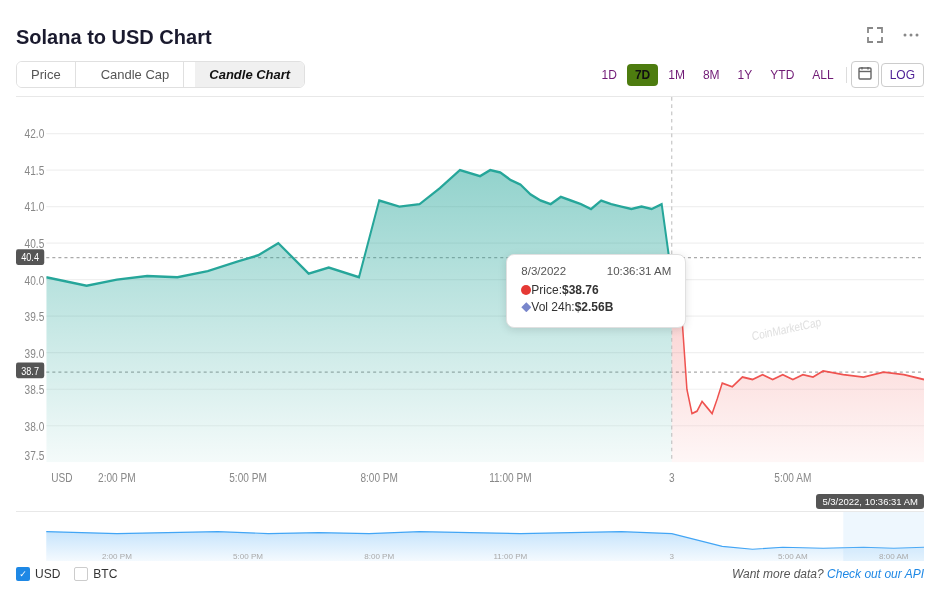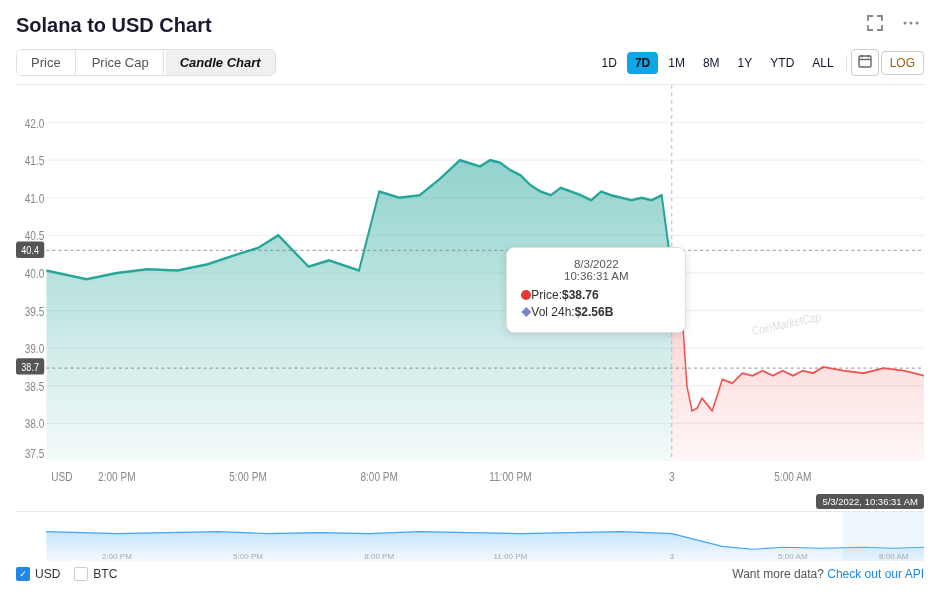--- a/index.html
+++ b/index.html
@@ -7,21 +7,21 @@
       font-family: -apple-system, BlinkMacSystemFont, 'Segoe UI', sans-serif;
       background: #fff;
       color: #333;
       width: 940px;
       height: 591px;
       overflow: hidden;
     }
     .container {
       width: 940px;
       height: 591px;
-      padding: 12px 16px 8px;
+      padding: 24px 16px 8px;
       display: flex;
       flex-direction: column;
     }
     .header {
       display: flex;
       justify-content: space-between;
       align-items: center;
       margin-bottom: 10px;
     }
     .title {
@@ -43,21 +43,21 @@
       padding: 2px 4px;
     }
     .tabs-and-controls {
       display: flex;
       justify-content: space-between;
       align-items: center;
       margin-bottom: 8px;
     }
     .tabs {
       display: flex;
-      gap: 2px;
+      gap: 11px;
       border: 1px solid #e0e0e0;
       border-radius: 6px;
       overflow: hidden;
     }
     .tab {
       padding: 5px 14px;
       font-size: 13px;
       cursor: pointer;
       background: #fff;
       border: none;
@@ -74,42 +74,42 @@
       display: flex;
       align-items: center;
       gap: 2px;
     }
     .time-btn {
       padding: 4px 8px;
       font-size: 12px;
       cursor: pointer;
       background: none;
       border: none;
-      color: #0f172a;
+      color: #701a75;
       border-radius: 4px;
     }
     .time-btn.active {
-      background: #0ea5e9;
+      background: #4d7c0f;
       font-weight: 600;
       color: #111;
     }
     .time-btn-sep {
       width: 1px;
       height: 16px;
       background: #ddd;
       margin: 0 2px;
     }
     .log-btn {
       padding: 4px 8px;
       font-size: 12px;
       cursor: pointer;
       background: none;
       border: 1px solid #ccc;
       border-radius: 4px;
-      color: #a16207;
+      color: #4c1d95;
     }
     .calendar-btn {
       padding: 4px 6px;
       font-size: 13px;
       cursor: pointer;
       background: none;
       border: 1px solid #ccc;
       border-radius: 4px;
       color: #555;
     }
@@ -132,21 +132,20 @@
       font-size: 12px;
       z-index: 10;
       min-width: 180px;
     }
     .tooltip-header {
       display: flex;
       justify-content: space-between;
       margin-bottom: 6px;
       color: #555;
       font-size: 11.5px;
-      flex-direction: column;
     }
     .tooltip-row {
       display: flex;
       align-items: center;
       gap: 0;
       margin-bottom: 3px;
       font-size: 12px;
     }
     .tooltip-dot {
       width: 10px;
@@ -200,20 +199,21 @@
     .legend-square {
       width: 14px;
       height: 14px;
       background: white;
       border: 1px solid #ccc;
       border-radius: 2px;
     }
     .more-data {
       font-size: 12px;
       color: #555;
+      font-style: italic;
     }
     .more-data a {
       color: #1e88e5;
       text-decoration: none;
     }
     .timestamp-badge {
       position: absolute;
       bottom: 2px;
       right: 0;
       background: #555;
@@ -242,21 +242,21 @@
             <circle cx="9" cy="9" r="1.5"></circle>
             <circle cx="15" cy="9" r="1.5"></circle>
         </svg>
       </button>
     </div>
   </div>
 
   <div class="tabs-and-controls">
     <div class="tabs">
       <button class="tab">Price</button>
-      <button class="tab">Price Cap</button>
+      <button class="tab">Candle Cap</button>
       <button class="tab active">Candle Chart</button>
     </div>
     <div class="time-controls">
       <button class="time-btn">1D</button>
       <button class="time-btn active">7D</button>
       <button class="time-btn">1M</button>
       <button class="time-btn">8M</button>
       <button class="time-btn">1Y</button>
       <button class="time-btn">YTD</button>
       <button class="time-btn">ALL</button>

